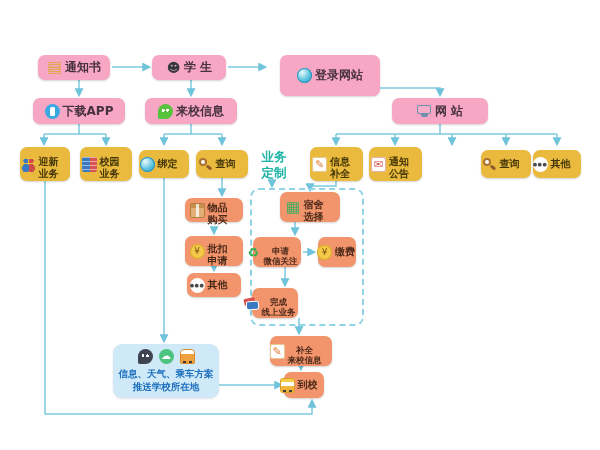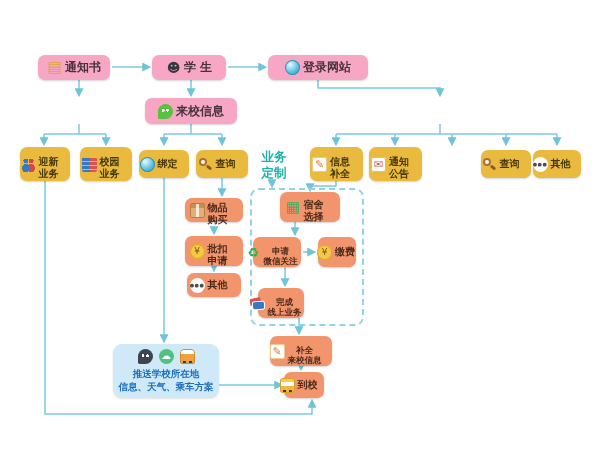--- a/index.html
+++ b/index.html
@@ -126,28 +126,36 @@
   <div class="dashedbox" style="left:250px;top:188px;width:110px;height:134px"></div>
 
   <div class="node pink" style="left:38px;top:55px;width:72px;height:25px">
     <span class="ic document-icon">▤</span>
     <span class="lbl">通知书</span>
   </div>
   <div class="node pink" style="left:152px;top:55px;width:74px;height:25px">
     <span class="ic student-icon">☻</span>
     <span class="lbl">学 生</span>
   </div>
-  <div class="node pink" style="left:268px;top:55px;width:100px;height:25px">
+  <div class="node pink" style="left:280px;top:55px;width:100px;height:41px">
     <span class="ic globe-icon"></span>
     <span class="lbl">登录网站</span>
   </div>
 
+  <div class="node pink" style="left:33px;top:98px;width:92px;height:26px">
+    <span class="ic app-icon"></span>
+    <span class="lbl">下载APP</span>
+  </div>
   <div class="node pink" style="left:145px;top:98px;width:92px;height:26px">
     <span class="ic wechat-icon"></span>
     <span class="lbl">来校信息</span>
+  </div>
+  <div class="node pink" style="left:392px;top:98px;width:96px;height:26px">
+    <span class="ic monitor-icon"></span>
+    <span class="lbl">网 站</span>
   </div>
 
   <div class="node gold" style="left:20px;top:147px;width:50px;height:34px">
     <span class="ic people-icon"></span>
     <span class="lbl two">
       <span>迎新</span>
       <span>业务</span>
     </span>
   </div>
   <div class="node gold" style="left:80px;top:147px;width:52px;height:34px">
@@ -224,21 +232,21 @@
     <span class="ic recycle-icon">♻</span>
     <span class="lbl two xs">
       <span>申请</span>
       <span>微信关注</span>
     </span>
   </div>
   <div class="node orange icon-in" style="left:318px;top:237px;width:38px;height:30px">
     <span class="ic moneybag-icon">¥</span>
     <span class="lbl">缴费</span>
   </div>
-  <div class="node orange" style="left:258px;top:288px;width:46px;height:30px">
+  <div class="node orange" style="left:252px;top:288px;width:46px;height:30px">
     <span class="ic cards-icon"></span>
     <span class="lbl two xs">
       <span>完成</span>
       <span>线上业务</span>
     </span>
   </div>
 
   <div class="node orange" style="left:270px;top:336px;width:62px;height:30px">
     <span class="ic pencil-icon">✎</span>
     <span class="lbl two xs">
@@ -251,18 +259,18 @@
     <span class="lbl">到校</span>
   </div>
 
   <div class="push" style="left:113px;top:344px;width:106px;height:54px">
     <div class="push-icons">
       <span class="ic chat-icon"></span>
       <span class="ic cloud-icon">☁</span>
       <span class="ic car-icon"></span>
     </div>
     <div class="push-text">
+      <span>信息、天气、乘车方案</span>
       <span>推送学校所在地</span>
-      <span>信息、天气、乘车方案</span>
     </div>
   </div>
 
 </div>
 
 </body></html>

